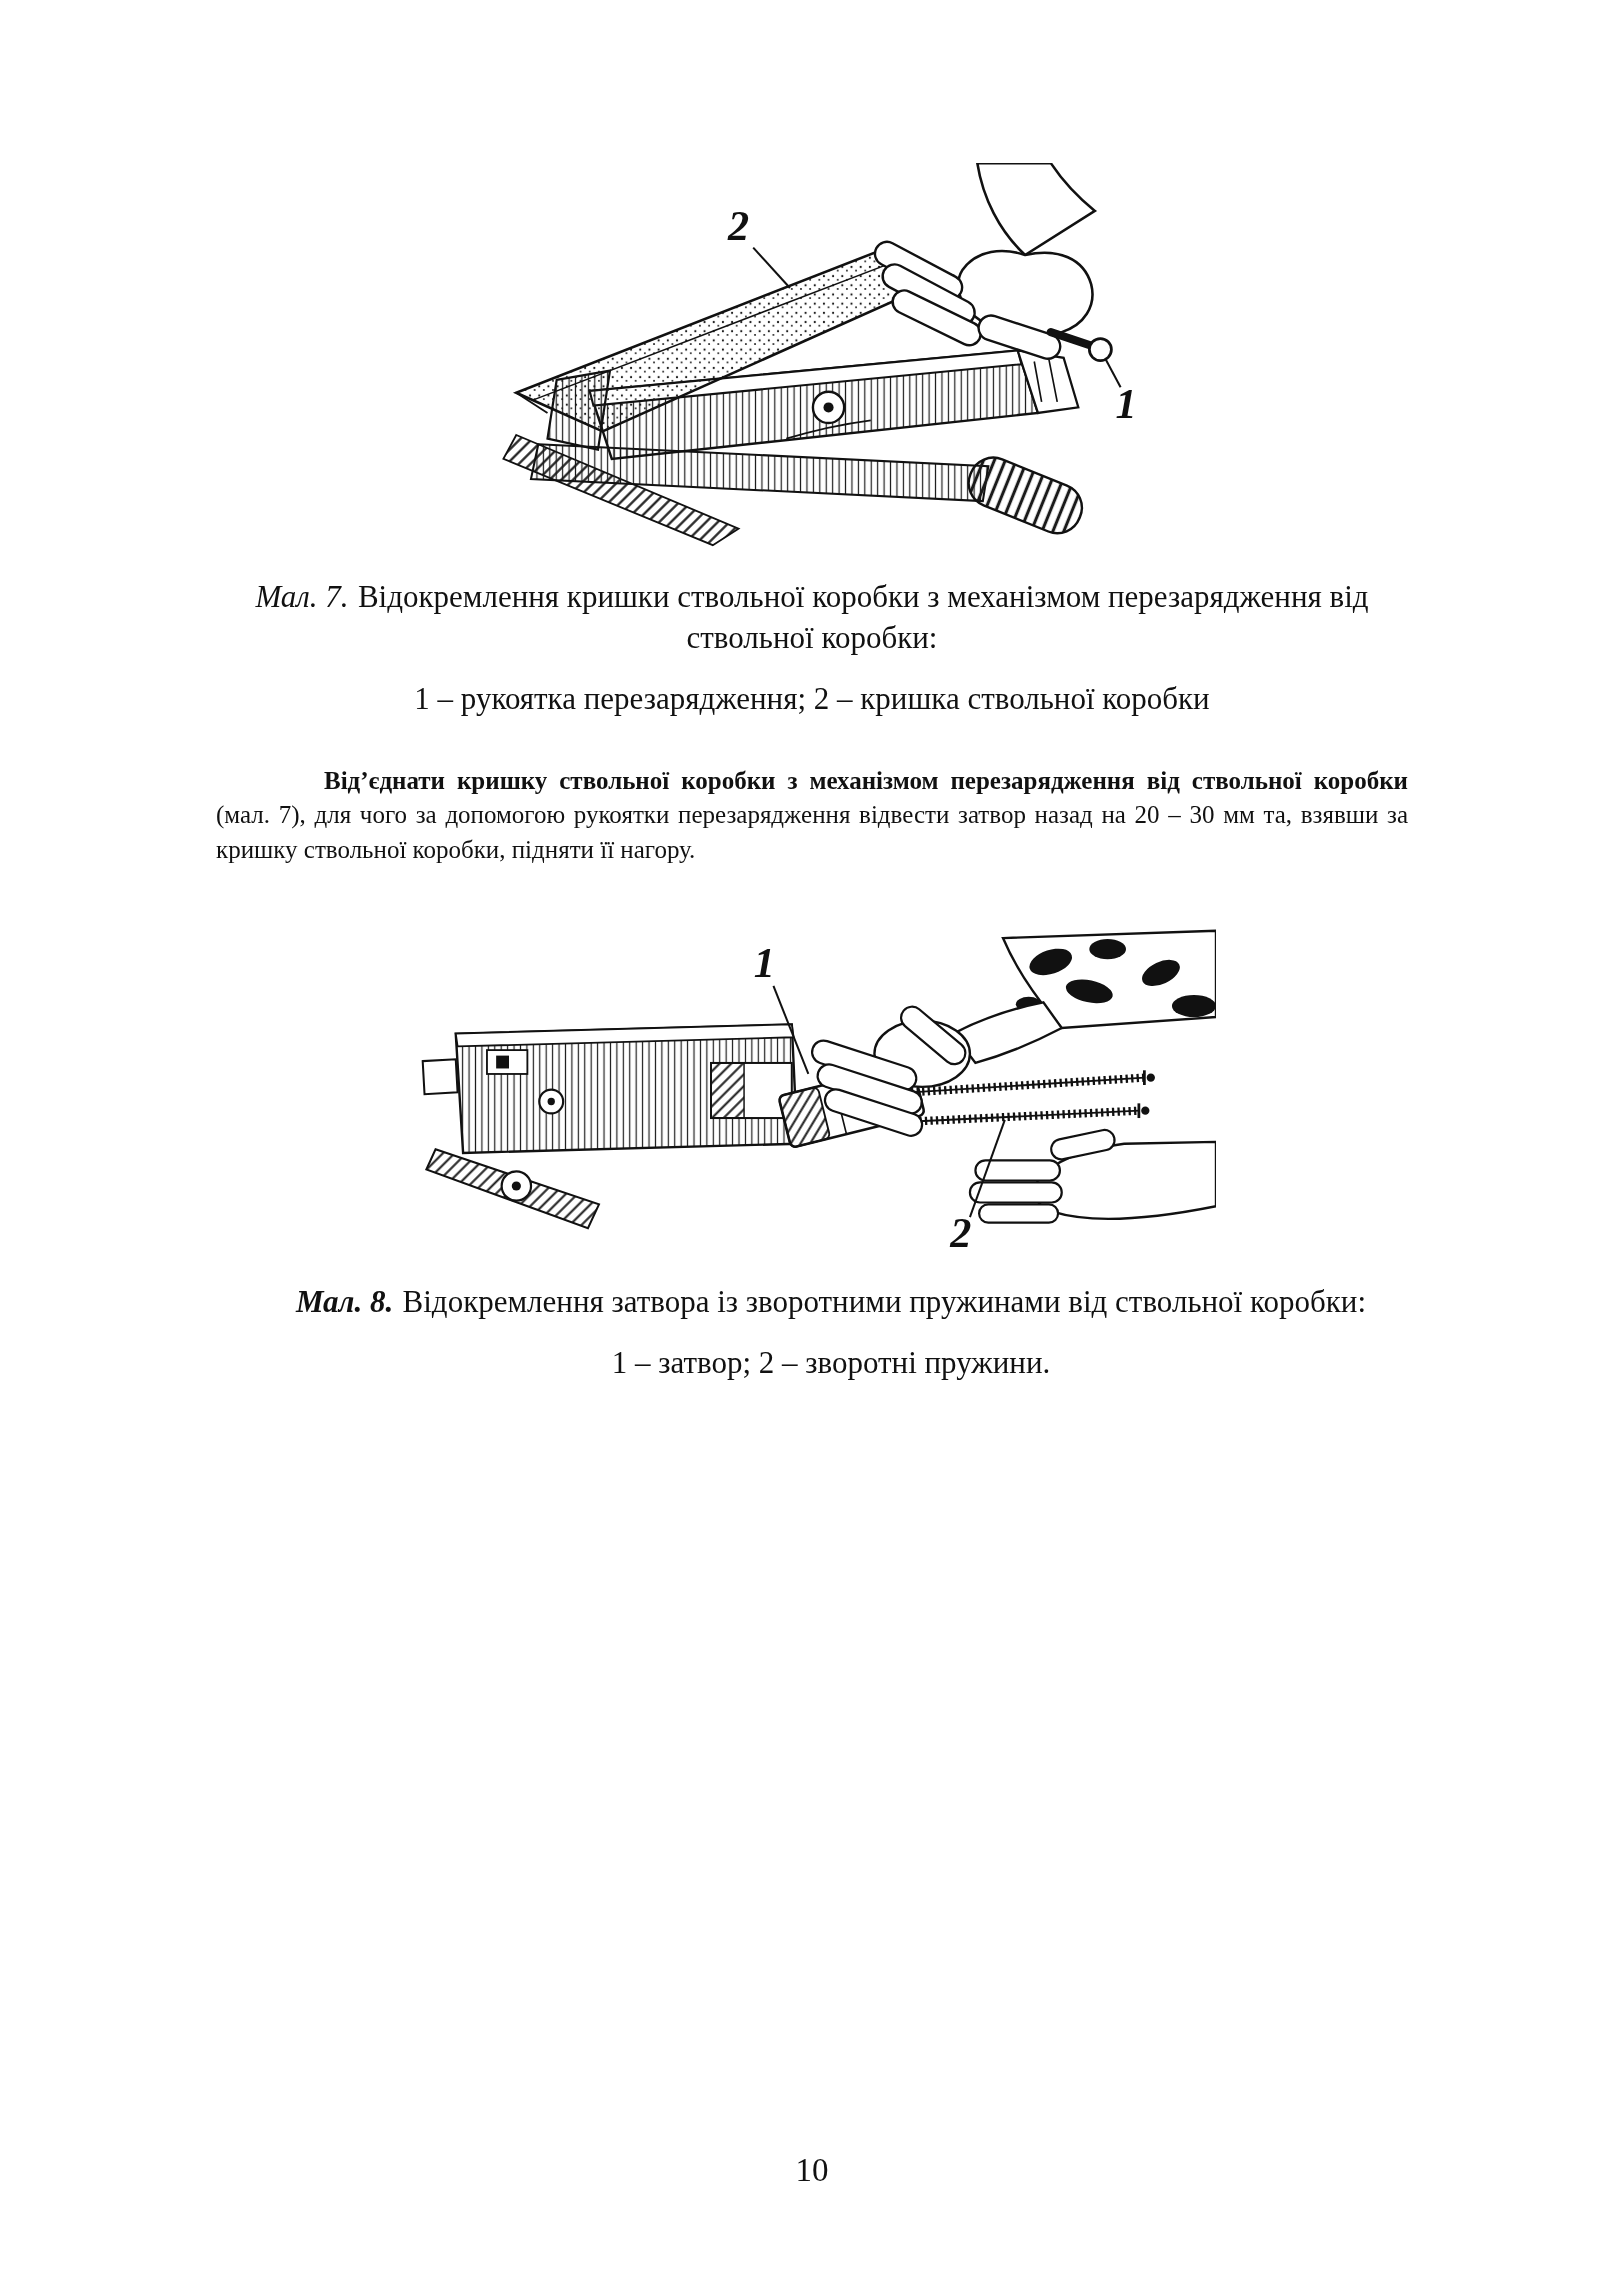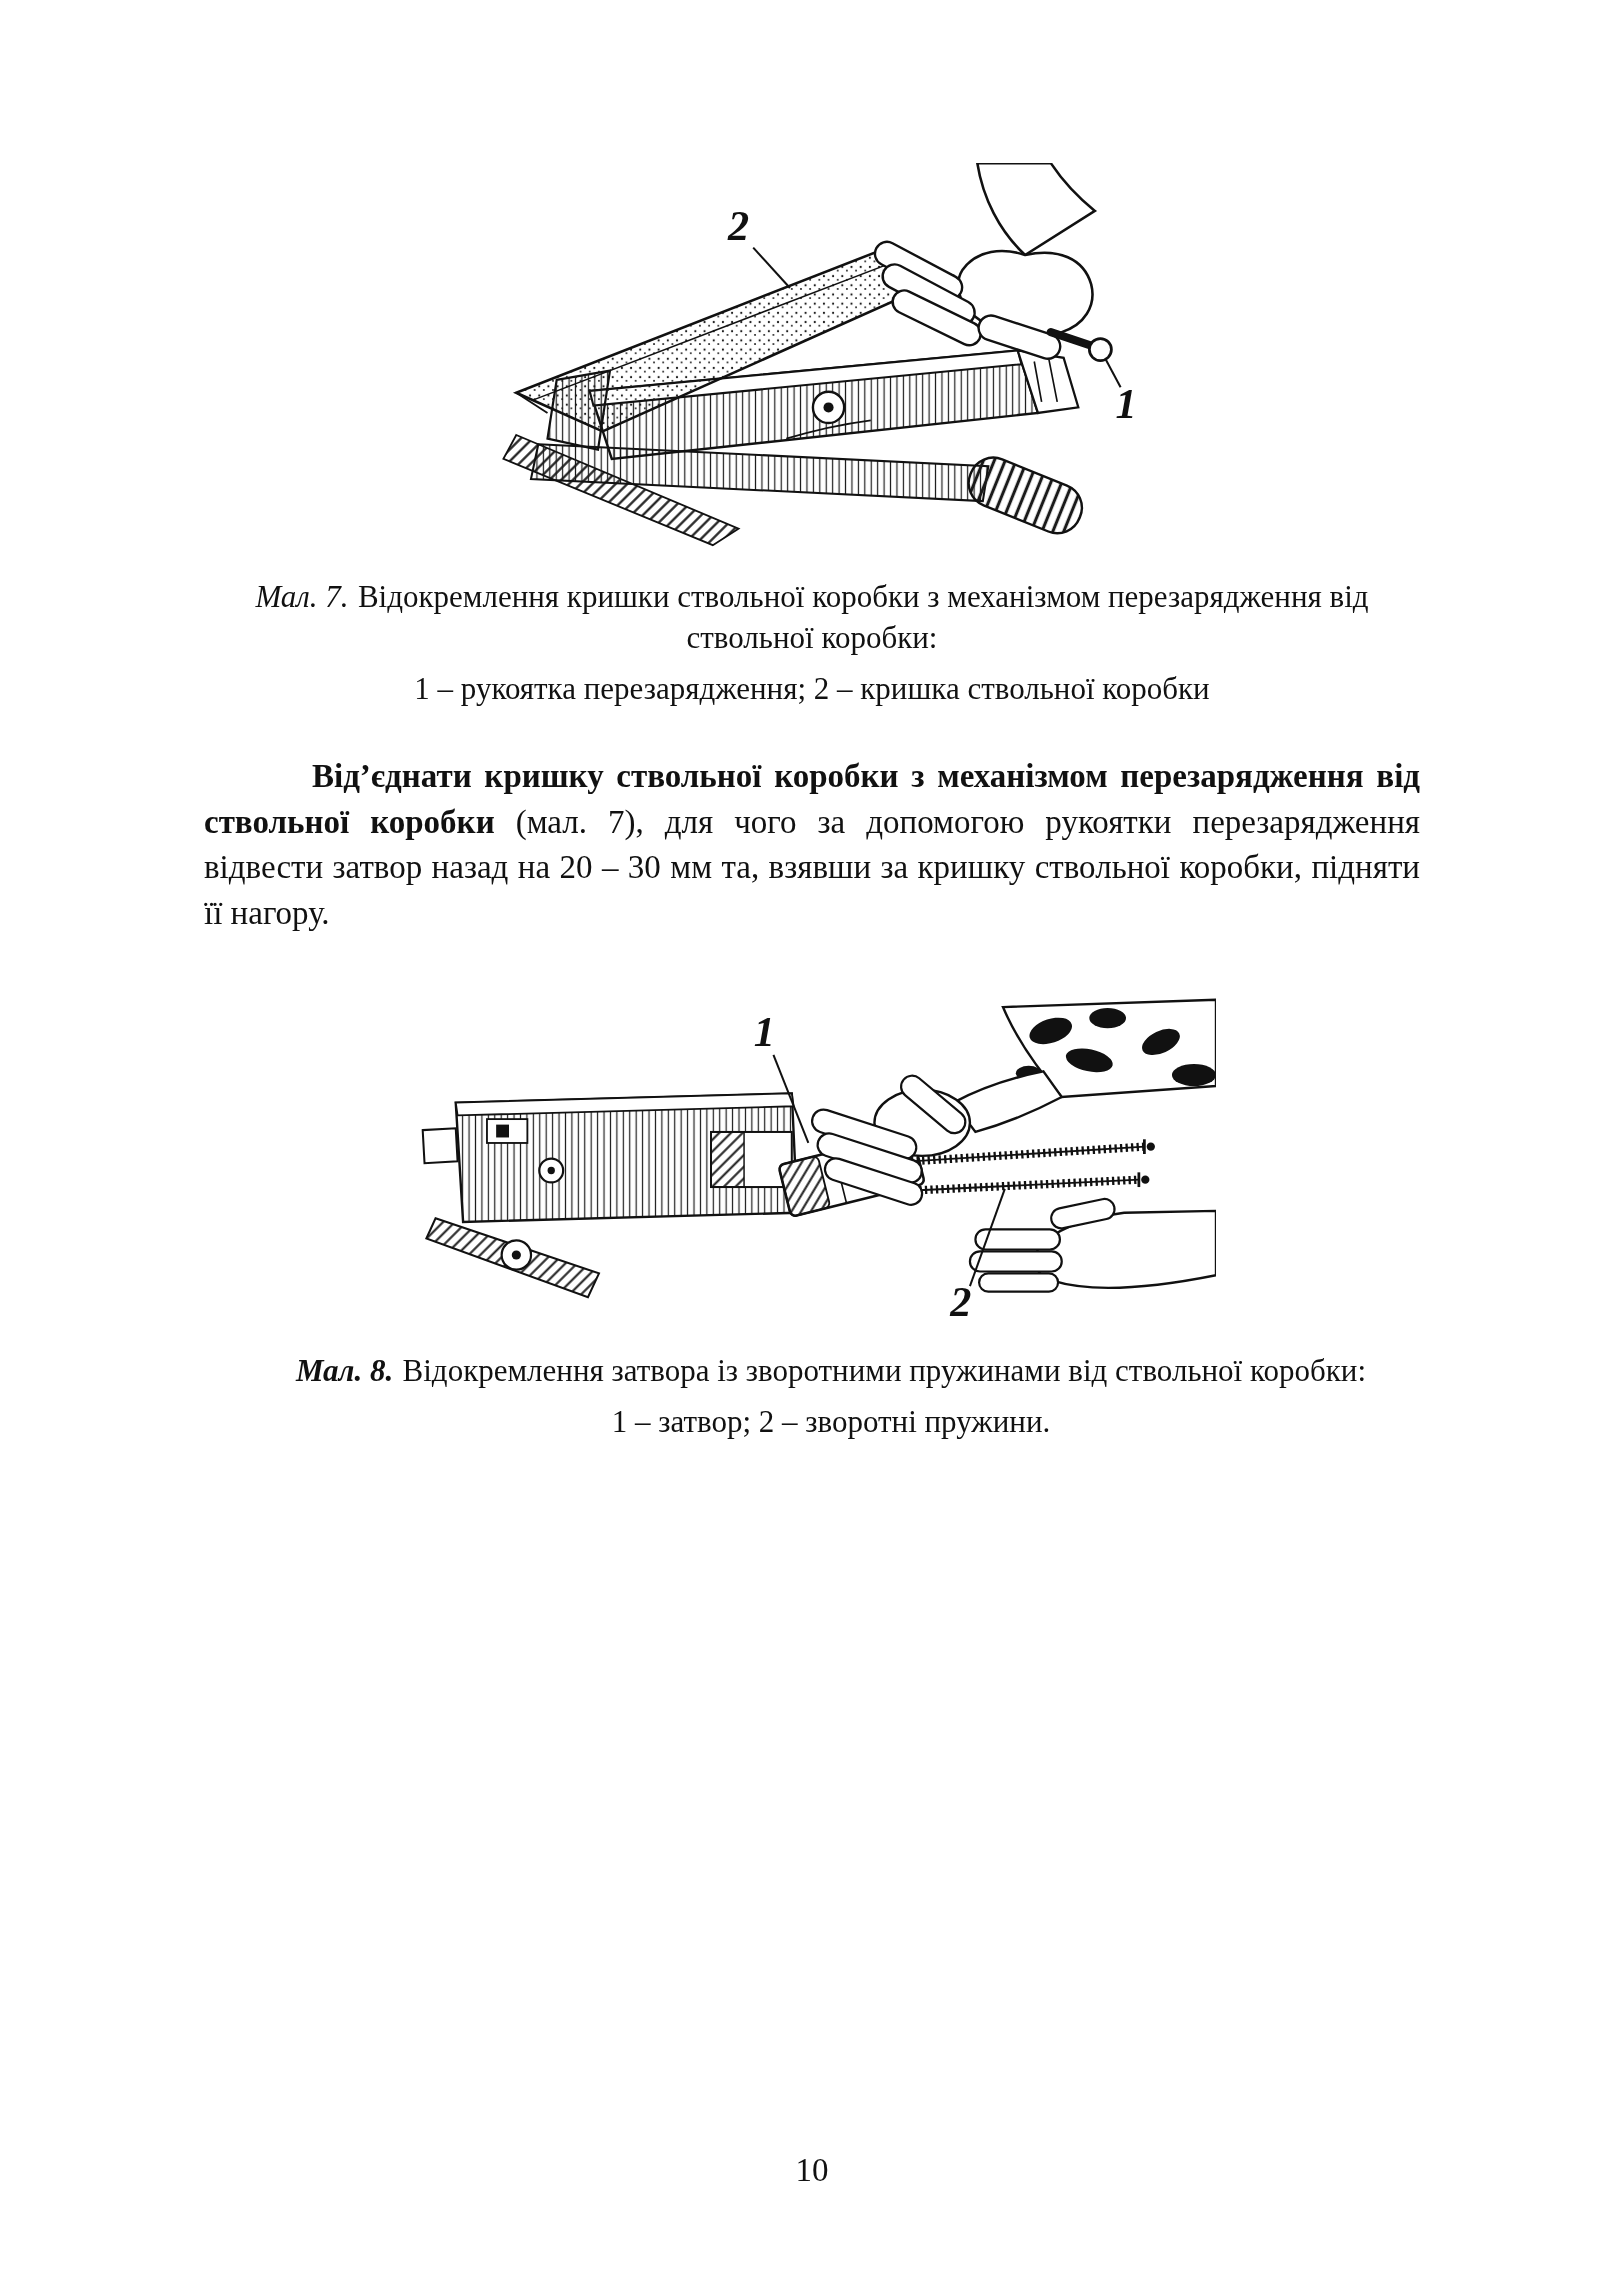--- a/index.html
+++ b/index.html
@@ -43,27 +43,27 @@
     text-align: center;
   }
   .fig-7 figcaption { margin-top: 24px; }
   .fig-8 figcaption { margin-top: 22px; padding-left: 38px; }
   .cap-main {
     max-width: 1212px;
     margin: 0 auto;
   }
   .cap-label { font-style: italic; margin-right: 0.30em; font-family: Liberation Serif, serif; }
   .cap-label-bold { font-style: italic; font-weight: bold; margin-right: 0.30em; }
-  .cap-legend { margin-top: 10px; }
+  .cap-legend { margin-top: 20px; }
   
   .textblock-1 { margin-top: 44px; }
   .textblock-2 { margin-top: 51px; }
   .body-par {
-    margin: 0;
-    font-size: 33px;
+    margin: 12px;
+    font-size: 25px;
     line-height: 1.39;
     text-align: justify;
     text-indent: 108px;
   }
   .body-par b { font-weight: bold; }
   
   .page-number {
     position: absolute;
     left: 0;
     right: 0;

